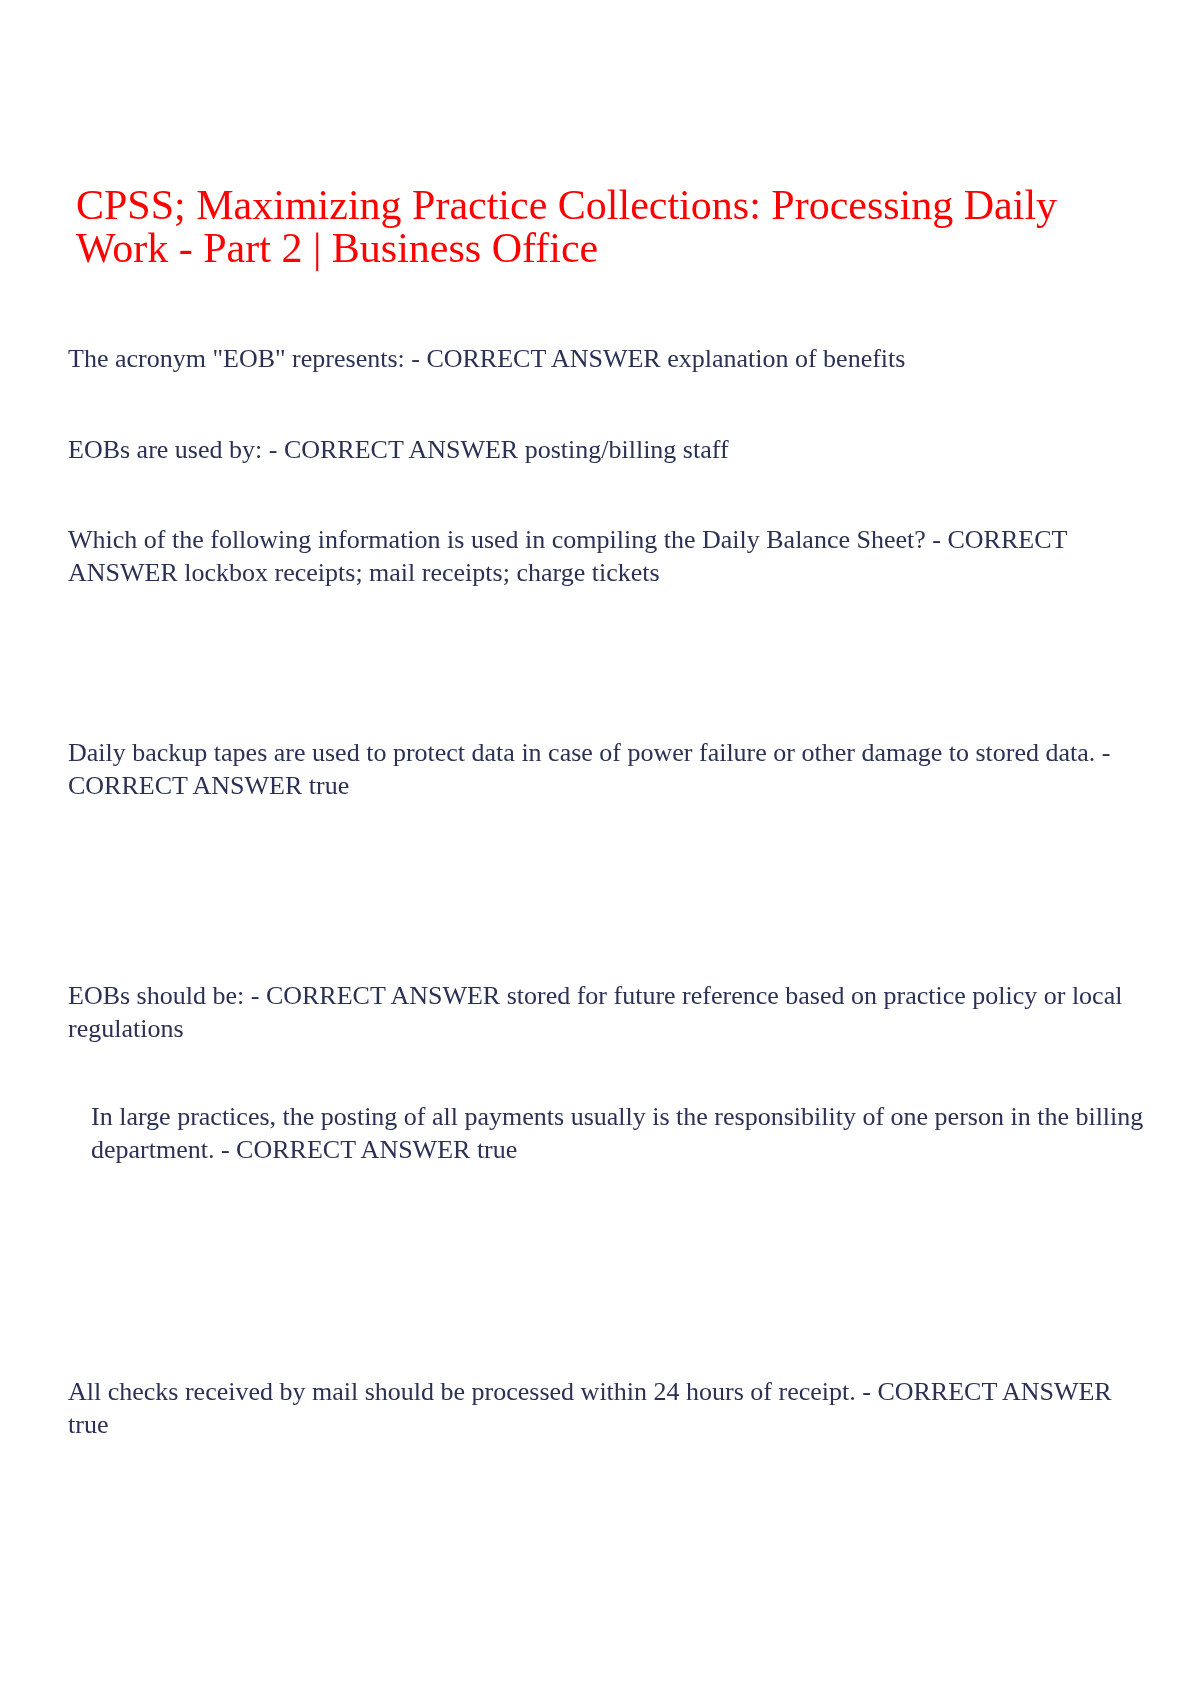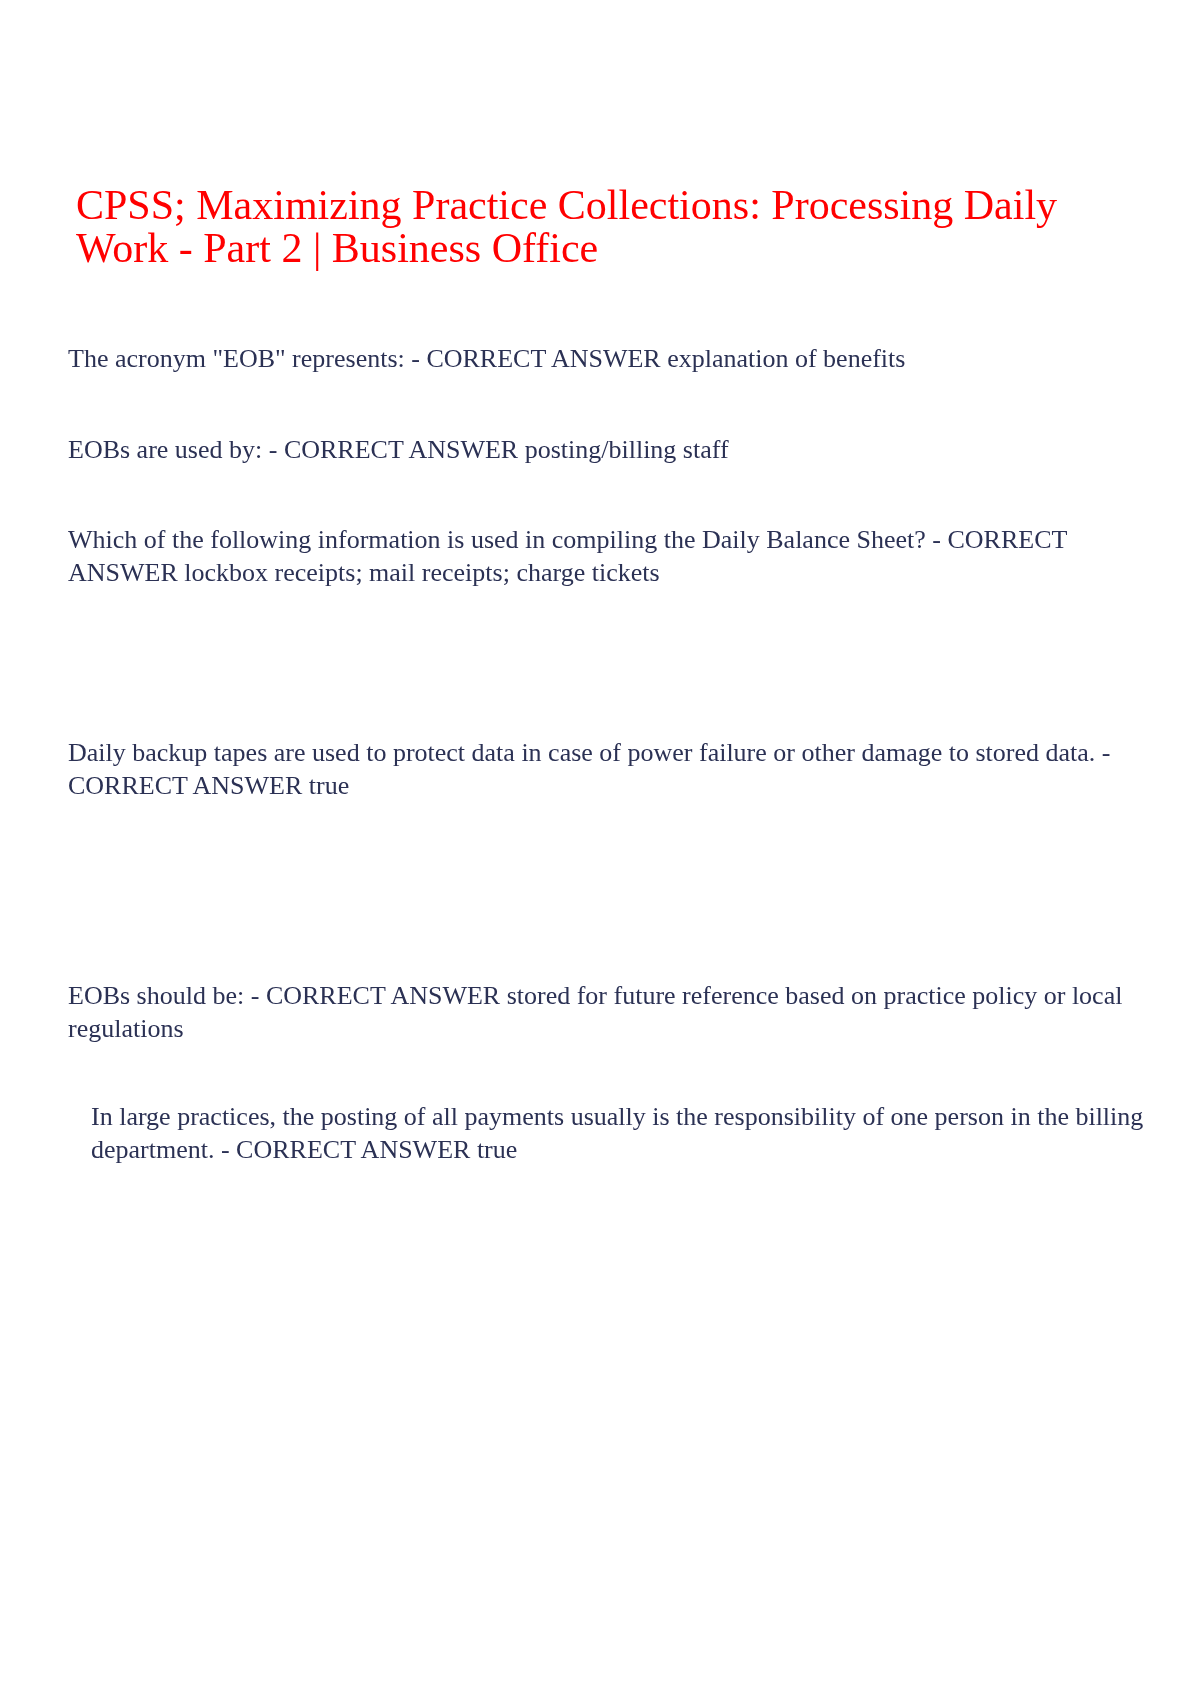--- a/index.html
+++ b/index.html
@@ -47,13 +47,14 @@
 
 <div class="page">
   <h1 class="title">CPSS; Maximizing Practice Collections: Processing Daily Work - Part 2 | Business Office</h1>
 
   <p class="qa" style="top:342px;">The acronym "EOB" represents: - CORRECT ANSWER explanation of benefits</p>
   <p class="qa" style="top:523px;">Which of the following information is used in compiling the Daily Balance Sheet? - CORRECT ANSWER lockbox receipts; mail receipts; charge tickets</p>
   <p class="qa" style="top:433px;">EOBs are used by: - CORRECT ANSWER posting/billing staff</p>
   <p class="qa" style="top:736px;font-family:Liberation Serif, serif;">Daily backup tapes are used to protect data in case of power failure or other damage to stored data. - CORRECT ANSWER true</p>
   <p class="qa" style="top:979px;">EOBs should be: - CORRECT ANSWER stored for future reference based on practice policy or local regulations</p>
   <p class="qa" style="top:1100px;margin-left:23px;">In large practices, the posting of all payments usually is the responsibility of one person in the billing department. - CORRECT ANSWER true</p>
+  <p class="qa" style="top:1375px;">All checks received by mail should be processed within 24 hours of receipt. - CORRECT ANSWER true</p>
 </div>
 
 </body></html>

